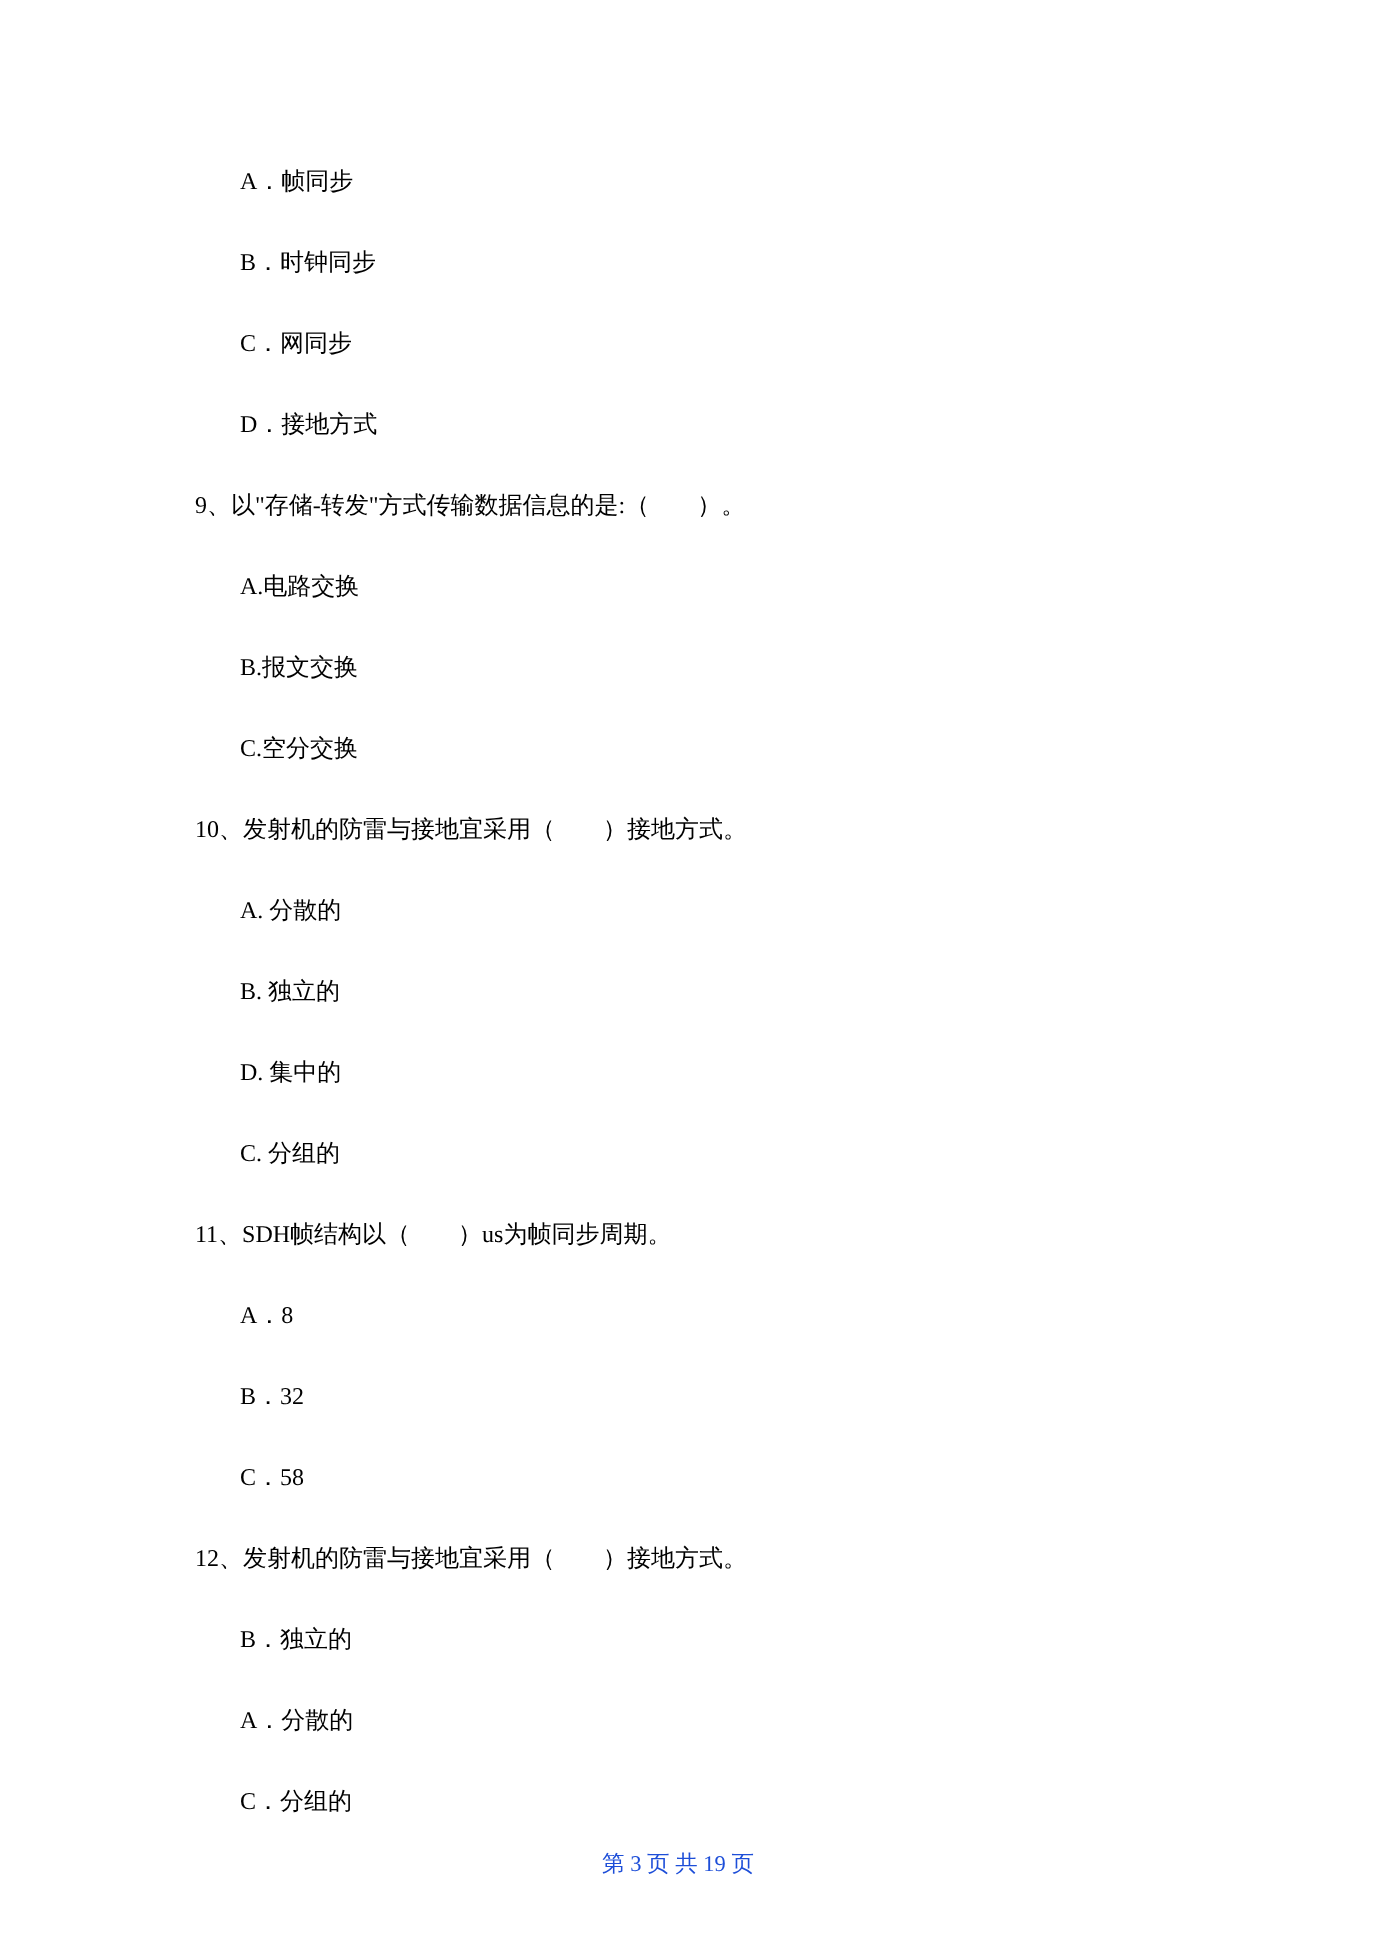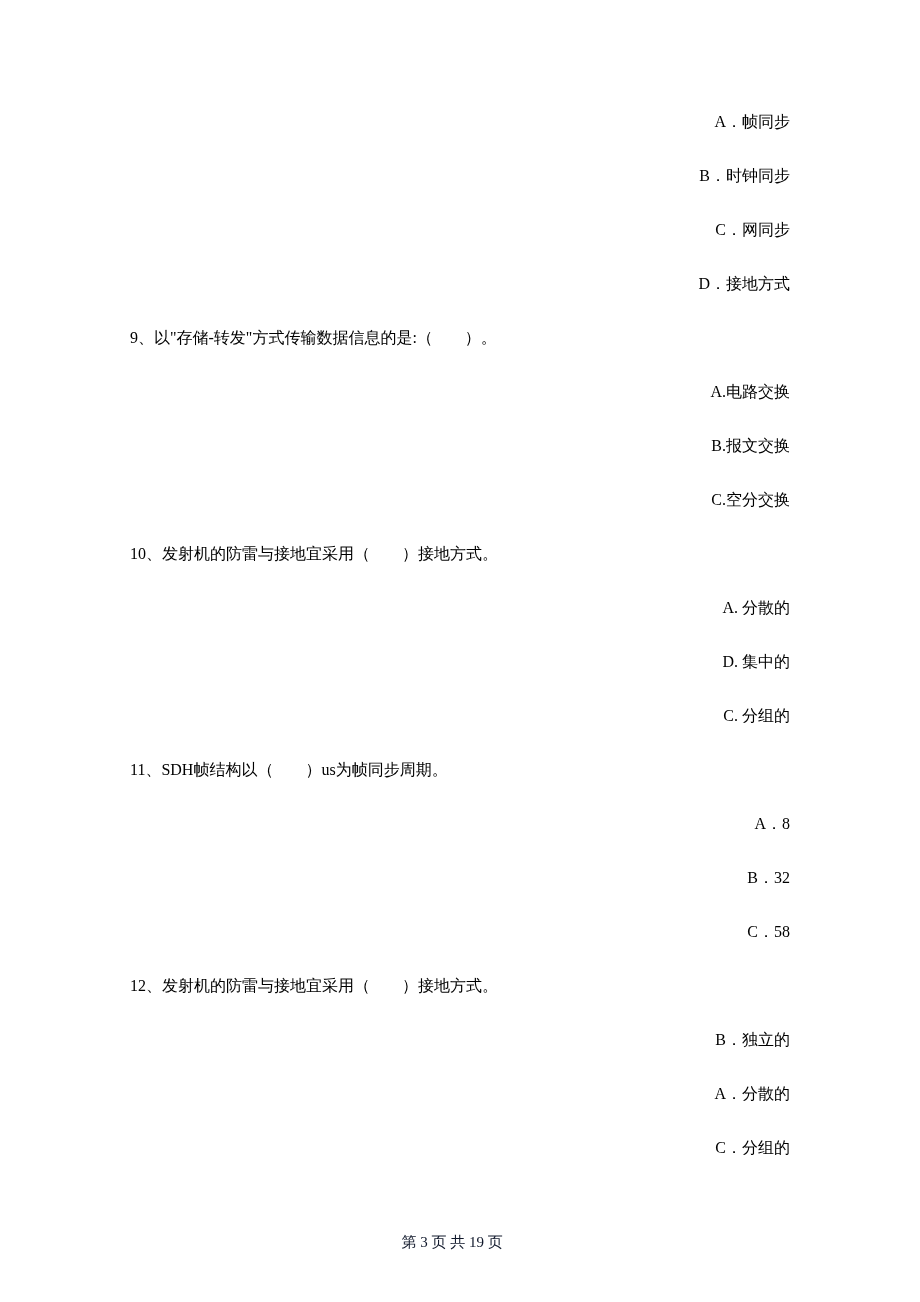--- a/index.html
+++ b/index.html
@@ -16,52 +16,52 @@
       padding: 110px 130px 0 130px;
     }
     .content {
       font-size: 16px;
       line-height: 1.5;
       color: #000000;
     }
     .option {
       padding-left: 30px;
       margin-bottom: 30px;
-      text-align: right;
     }
     .question {
       margin-bottom: 30px;
     }
     .footer {
       position: absolute;
       bottom: 50px;
       left: 0;
       right: 16px;
       text-align: center;
       font-size: 15px;
-      color: #0f172a;
+      color: #1d4ed8;
     }
   </style>
 </head>
 <body>
 
 <div class="content">
 
   <div class="option">A．帧同步</div>
   <div class="option">B．时钟同步</div>
   <div class="option">C．网同步</div>
   <div class="option">D．接地方式</div>
 
   <div class="question">9、以"存储-转发"方式传输数据信息的是:（　　）。</div>
   <div class="option">A.电路交换</div>
   <div class="option">B.报文交换</div>
   <div class="option">C.空分交换</div>
 
   <div class="question">10、发射机的防雷与接地宜采用（　　）接地方式。</div>
   <div class="option">A. 分散的</div>
+  <div class="option">B. 独立的</div>
   <div class="option">D. 集中的</div>
   <div class="option">C. 分组的</div>
 
   <div class="question">11、SDH帧结构以（　　）us为帧同步周期。</div>
   <div class="option">A．8</div>
   <div class="option">B．32</div>
   <div class="option">C．58</div>
 
   <div class="question">12、发射机的防雷与接地宜采用（　　）接地方式。</div>
   <div class="option">B．独立的</div>

